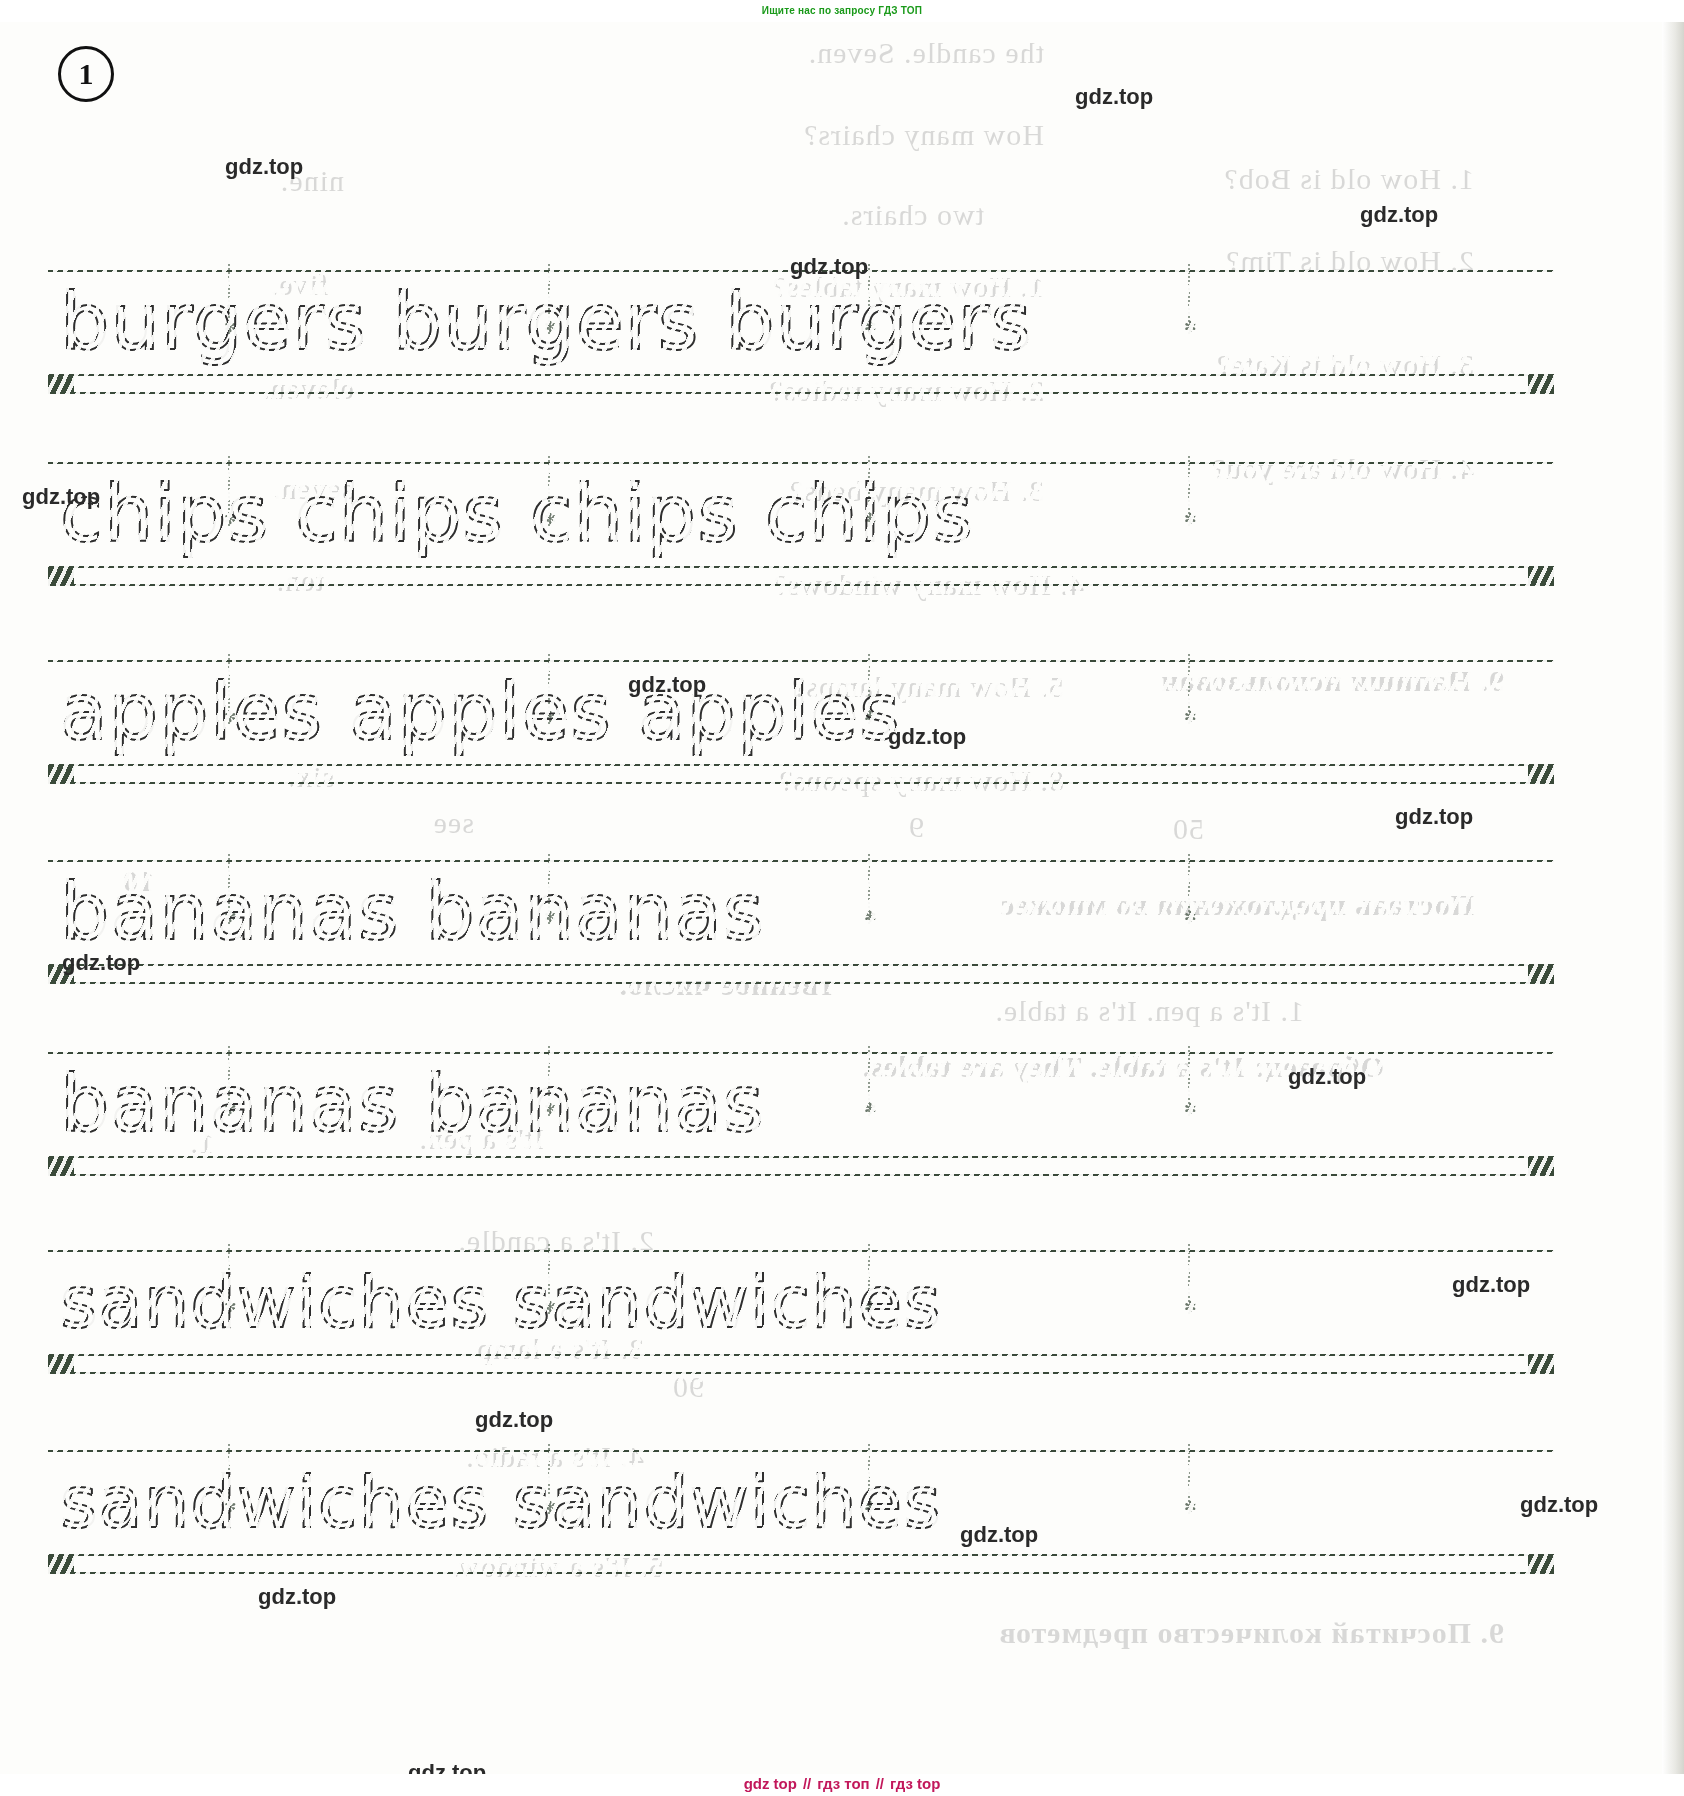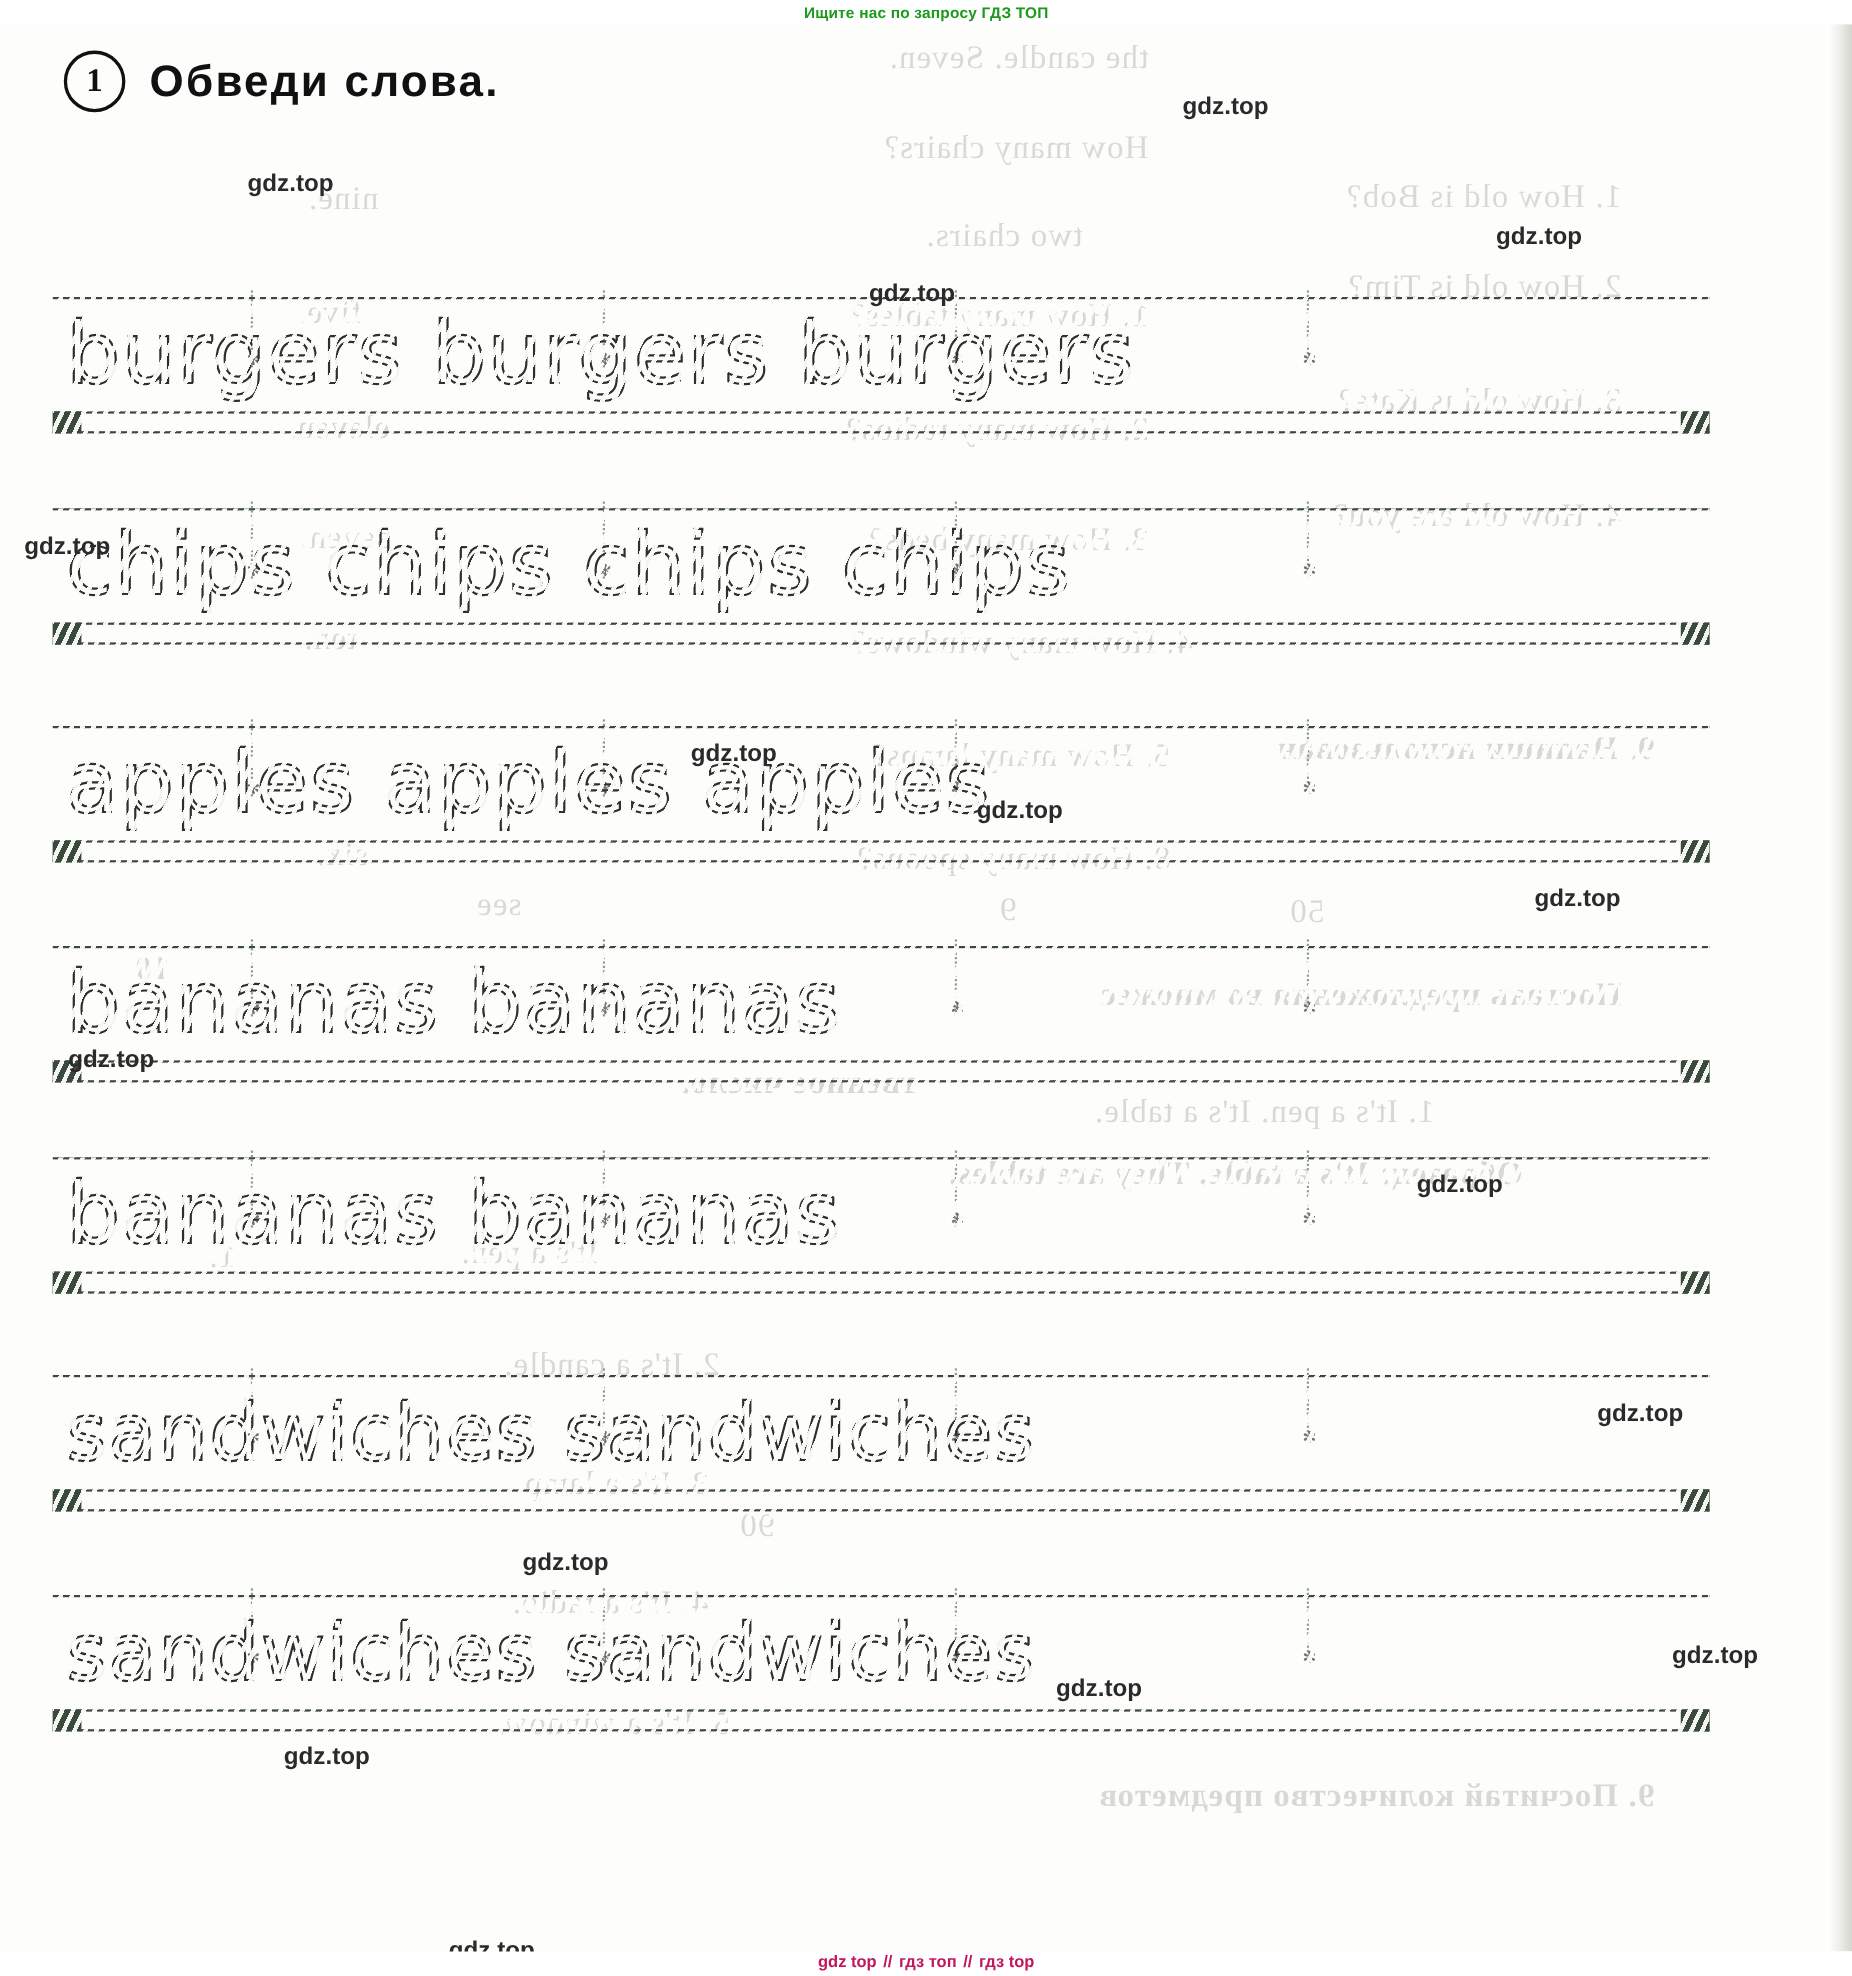--- a/index.html
+++ b/index.html
@@ -14,21 +14,21 @@
     overflow: hidden;
     font-family: "Liberation Sans", sans-serif;
   }
 
   
   .top-banner {
     position: absolute;
     top: 0; left: 0; right: 0;
     height: 22px;
     text-align: center;
-    font-size: 14px;
+    font-size: 10px;
     font-weight: bold;
     color: #1a9a1a;
     line-height: 22px;
     letter-spacing: 0.2px;
   }
 
   
   .sheet {
     position: absolute;
     top: 22px;
@@ -225,21 +225,20 @@
       <div class="ghost" style="left: 1030px; top: 1202px;">2. It's a candle.</div>
       <div class="ghost" style="left: 1040px; top: 1310px;">3. It's a lamp.</div>
       <div class="ghost" style="left: 980px; top: 1348px;">90</div>
       <div class="ghost" style="left: 1040px; top: 1418px;">4. It's a radio.</div>
       <div class="ghost" style="left: 1020px; top: 1528px;">5. It's a window.</div>
       <div class="ghost b" style="left: 180px; top: 1594px;">9. Посчитай количество предметов</div>
     </div>
 
   <div class="ex-head">
     <div class="ex-num">1</div>
-    <div class="ex-title">Обведи слова.</div>
   </div>
 
   <div id="rows-container">
       <div class="row" style="top: 248px;">
         <div class="rule top"></div>
         <div class="rule bottom"></div>
         <div class="baseline-bar"></div>
         <div class="bar-cap l"></div>
         <div class="bar-cap r"></div>
         <div class="guide-tick" style="left: 180px;"></div>

